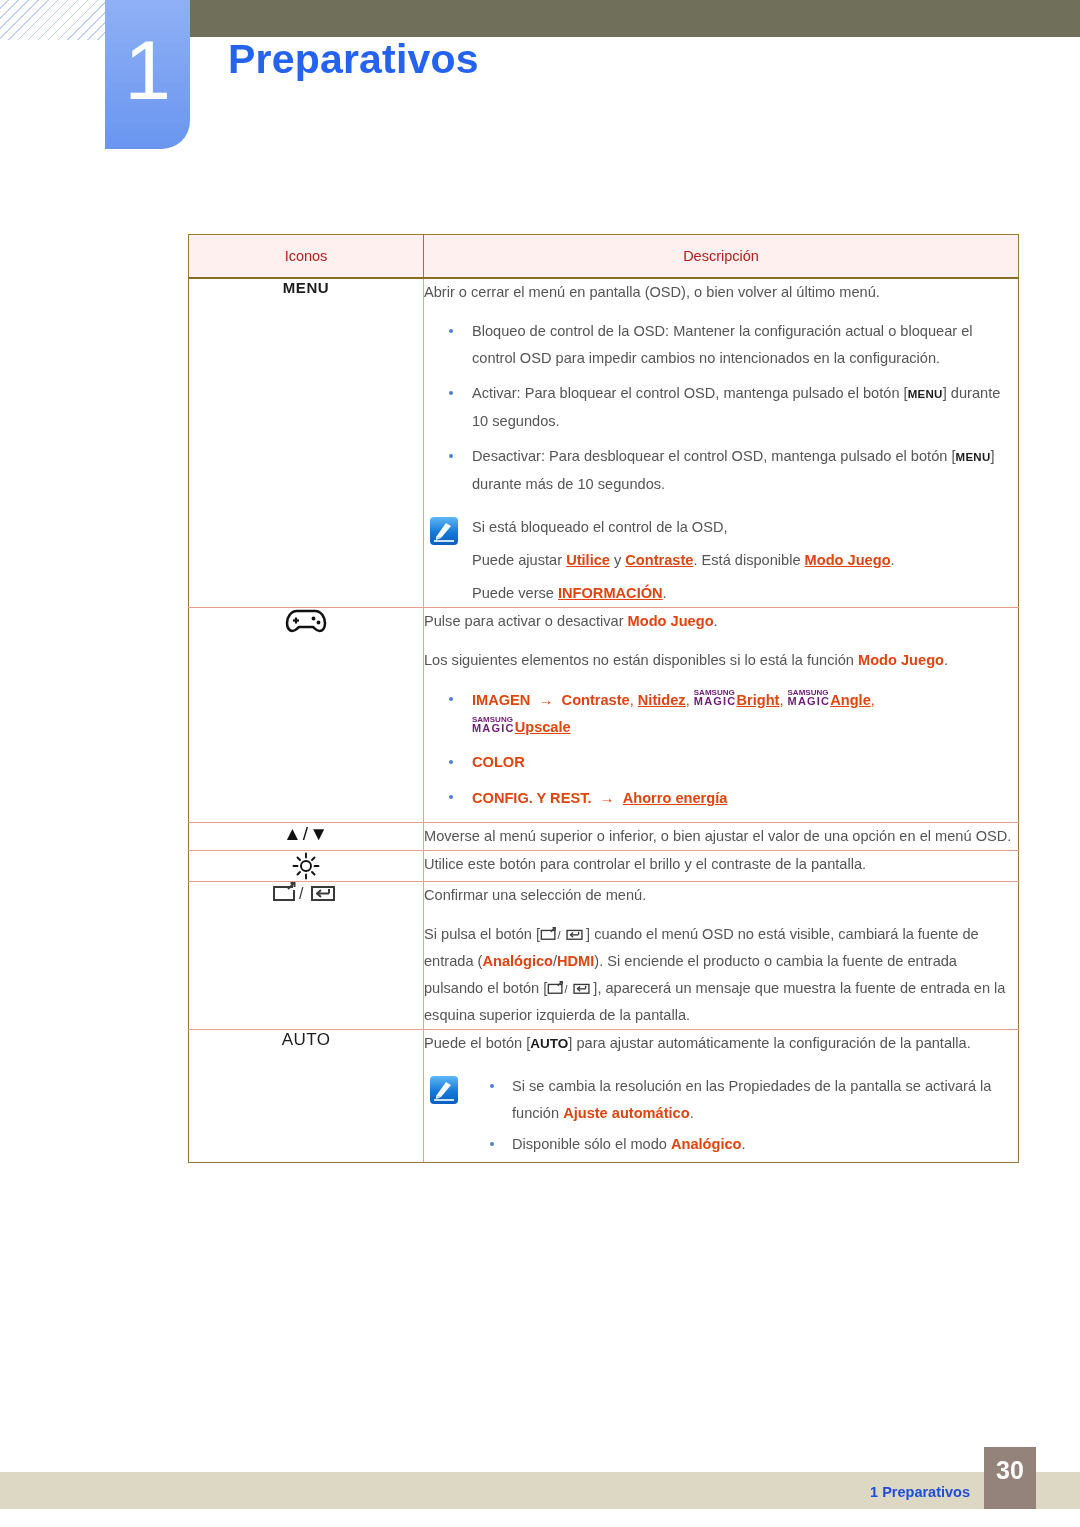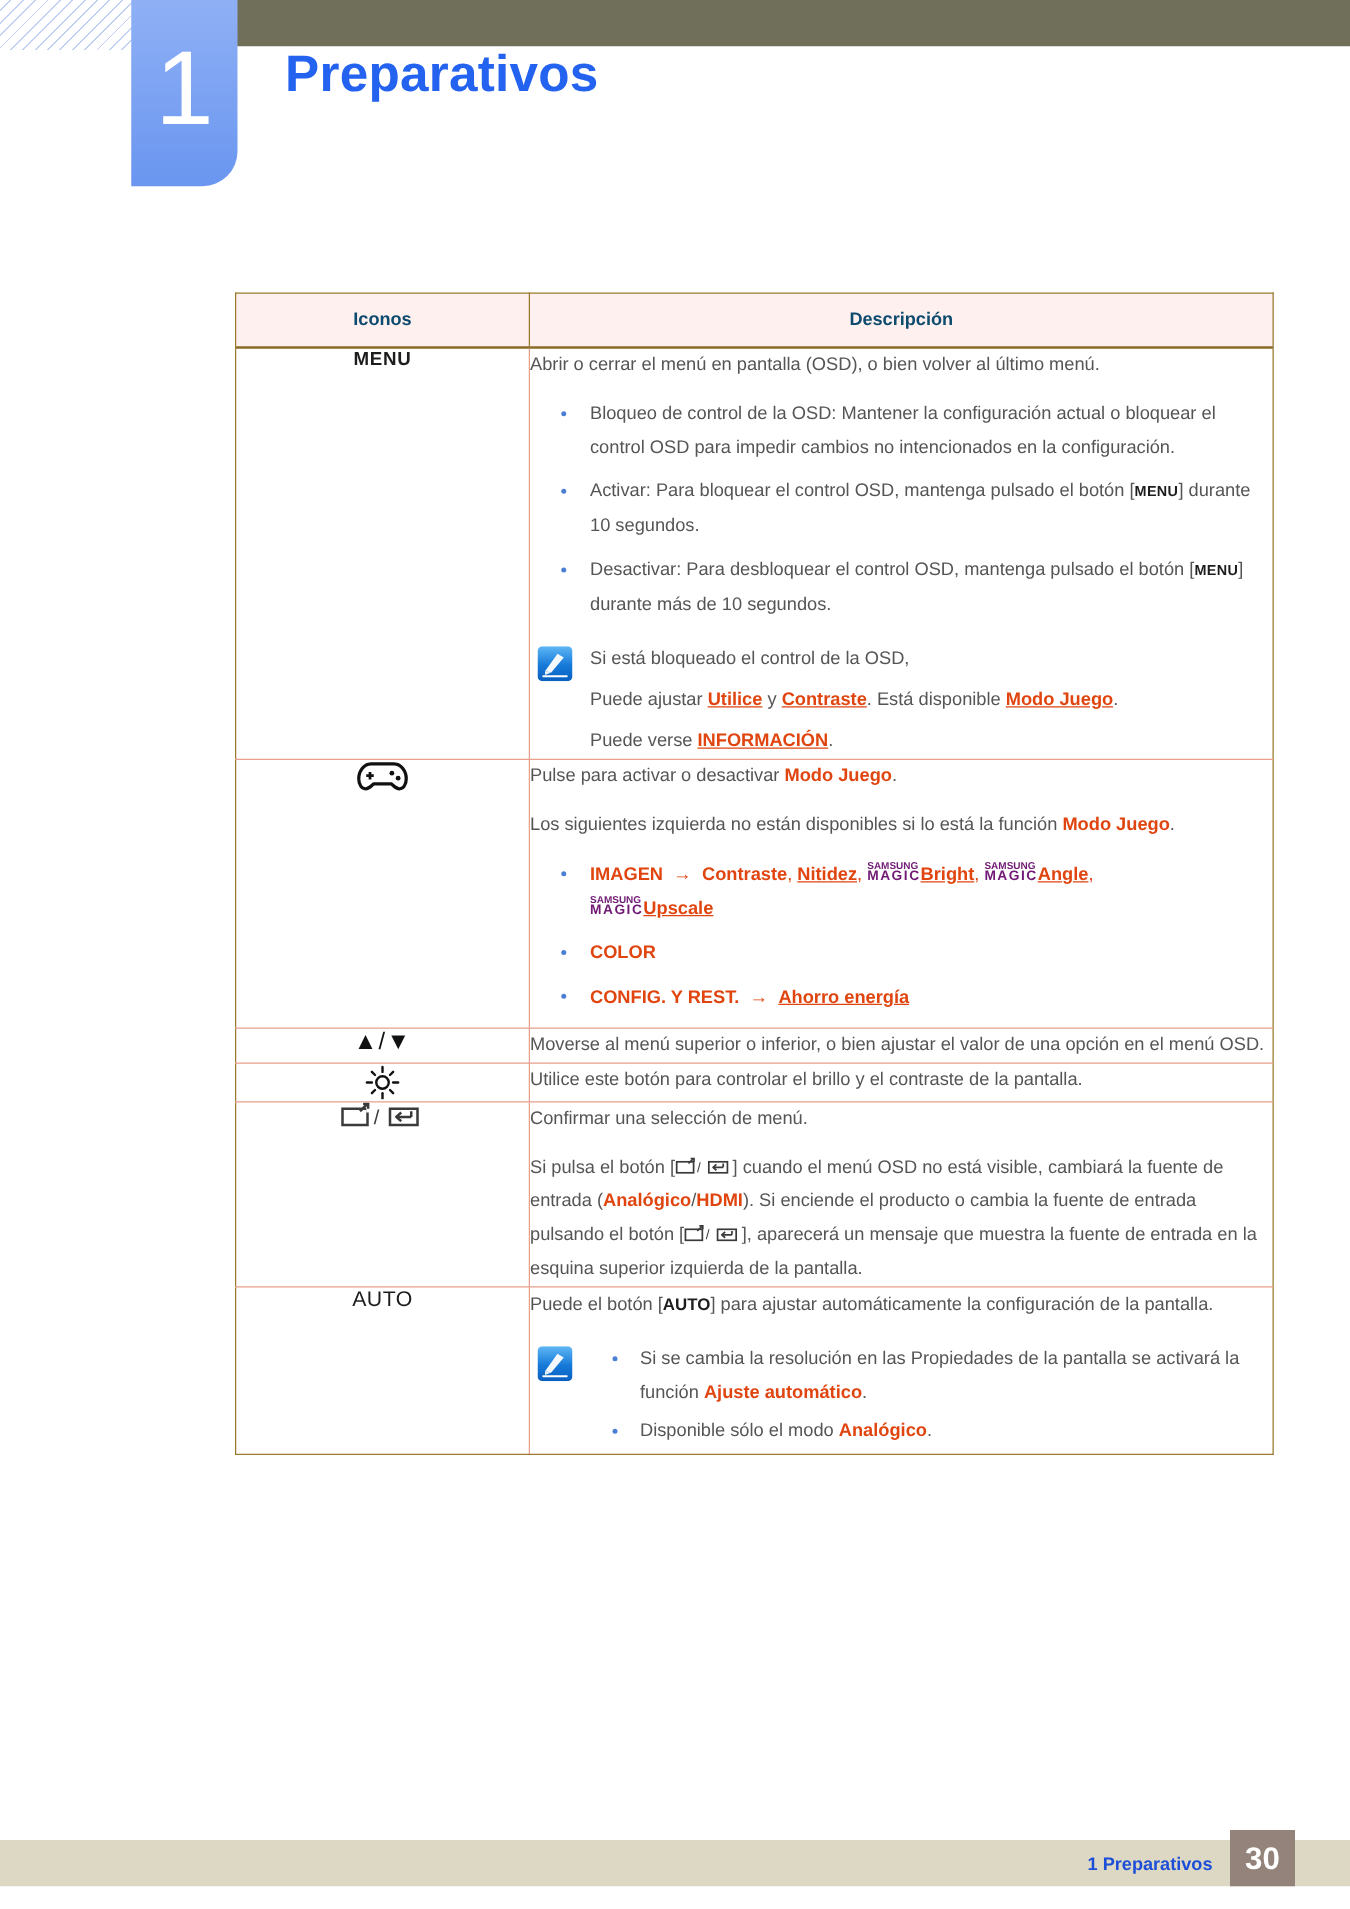--- a/index.html
+++ b/index.html
@@ -48,23 +48,23 @@
     border-collapse:collapse;
     table-layout:fixed;
   }
   .tbl td,.tbl th{
     border:1px solid #9a7a2e;
     vertical-align:top;
     padding:0;
   }
   .thead th{
     background:#fdf0ee;
-    color:#0c4a6e;
+    color:#b91c1c;
     font-size:14.5px;
-    font-weight:bold;
+    font-weight:normal;
     text-align:center;
     height:42px;
     vertical-align:middle;
     border-bottom:2px solid #8a6c26;
     margin-left:24px;
   }
   .col-ico{width:235px;}
   .col-desc{width:595px;}
 
   .tbl tbody td{
@@ -157,21 +157,21 @@
   .footbar{
     position:absolute;left:0;bottom:18px;width:100%;height:37px;
     background:#ddd8c4;
   }
   .foot-text{
     position:absolute;right:110px;bottom:27px;
     font-size:14.5px;font-weight:bold;color:#1d4ed8;
   }
   .foot-page{
     position:absolute;right:44px;bottom:18px;
-    width:52px;height:45px;background:#93837a;
+    width:52px;height:62px;background:#93837a;
     color:#ffffff;font-size:25px;font-weight:bold;
     text-align:center;line-height:46px;
   }
 </style>
 </head>
 <body>
 
 <div class="hatch"></div>
 <div class="olivebar"></div>
 <div class="numtab">
@@ -231,21 +231,21 @@
         <svg width="42" height="26" viewBox="0 0 42 26">
           <path d="M12 3 H30 C36 3 40 9 40 15 C40 20 37.5 23 34.5 23 C31.5 23 30 20.5 28 19 H14 C12 20.5 10.5 23 7.5 23 C4.5 23 2 20 2 15 C2 9 6 3 12 3 Z" fill="none" stroke="#111111" stroke-width="2.6" stroke-linejoin="round"></path>
           <line x1="11" y1="9.5" x2="11" y2="15.5" stroke="#111111" stroke-width="2.2"></line>
           <line x1="8" y1="12.5" x2="14" y2="12.5" stroke="#111111" stroke-width="2.2"></line>
           <circle cx="28.5" cy="10.5" r="1.9" fill="#111111"></circle>
           <circle cx="33.5" cy="14.5" r="1.9" fill="#111111"></circle>
         </svg>
       </td>
       <td class="cell-desc">
         <p class="p"><span>Pulse para activar o desactivar </span><span class="orange">Modo Juego</span><span>.</span></p>
-        <p class="p"><span>Los siguientes izquierda no están disponibles si lo está la función </span><span class="orange">Modo Juego</span><span>.</span></p>
+        <p class="p"><span>Los siguientes elementos no están disponibles si lo está la función </span><span class="orange">Modo Juego</span><span>.</span></p>
         <ul class="bul">
           <li><span class="orange">IMAGEN</span>&nbsp; <span class="arrowglyph">→</span>&nbsp; <span class="orange">Contraste</span><span class="orange-plain">, </span><span class="orange-u">Nitidez</span><span class="orange-plain">, </span><span class="magic"><span class="s1">SAMSUNG</span><span class="s2">MAGIC</span></span><span class="orange-u">Bright</span><span class="orange-plain">, </span><span class="magic"><span class="s1">SAMSUNG</span><span class="s2">MAGIC</span></span><span class="orange-u">Angle</span><span class="orange-plain">,</span><br><span class="magic"><span class="s1">SAMSUNG</span><span class="s2">MAGIC</span></span><span class="orange-u">Upscale</span></li>
           <li><span class="orange">COLOR</span></li>
           <li><span class="orange">CONFIG. Y REST.</span>&nbsp; <span class="arrowglyph">→</span>&nbsp; <span class="orange-u">Ahorro energía</span></li>
         </ul>
       </td>
     </tr>
 
     <tr>
       <td class="cell-ico">

